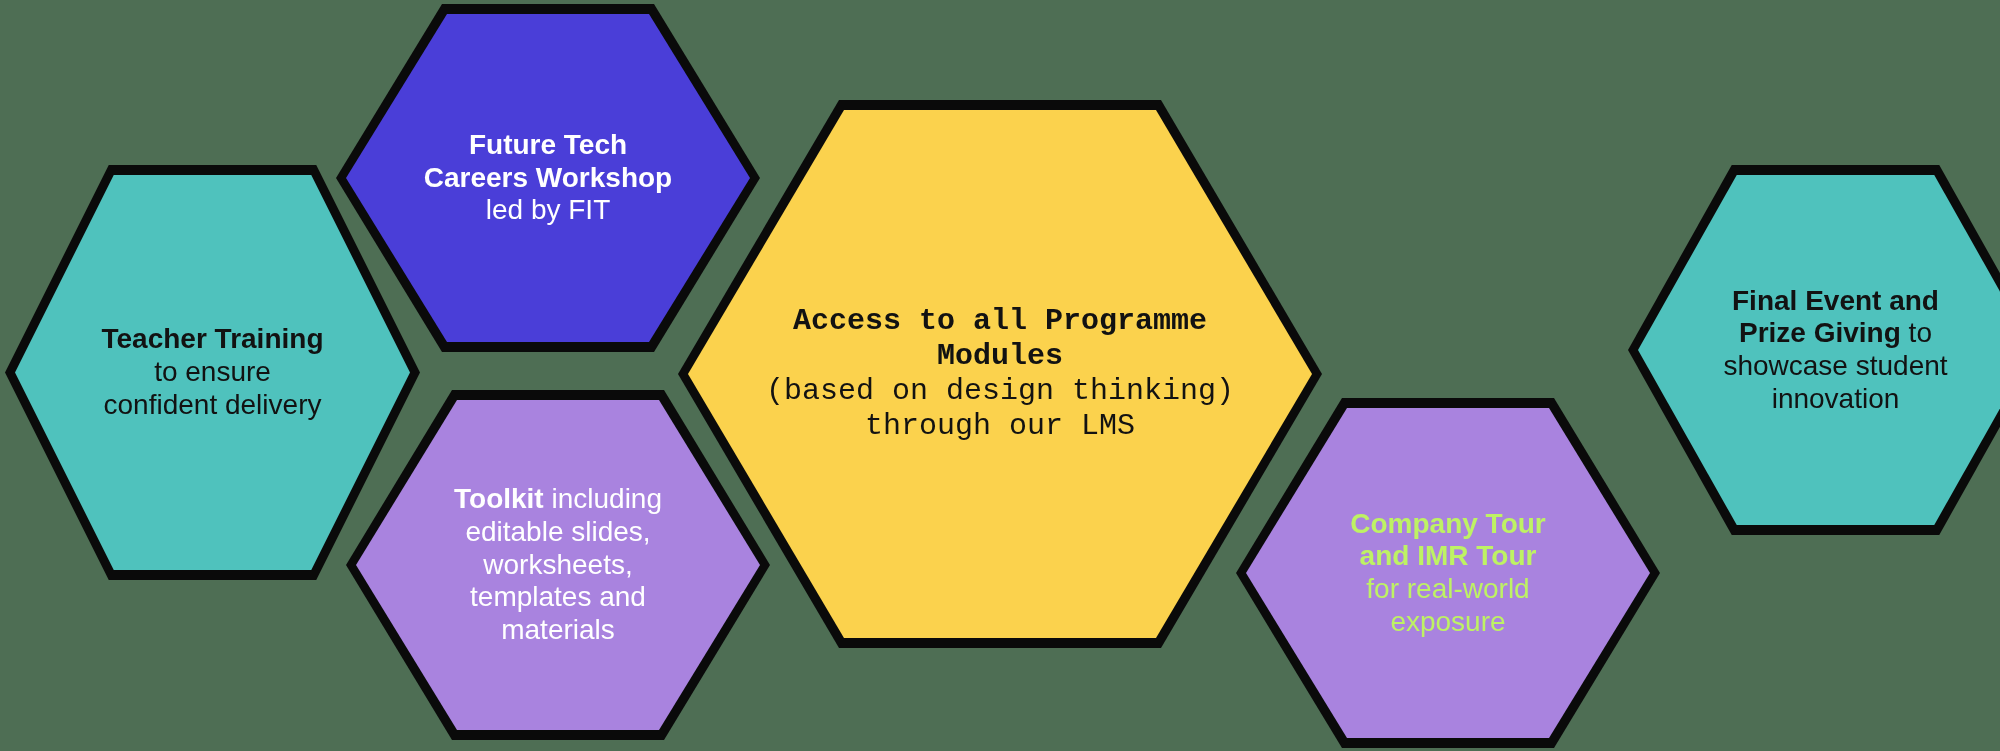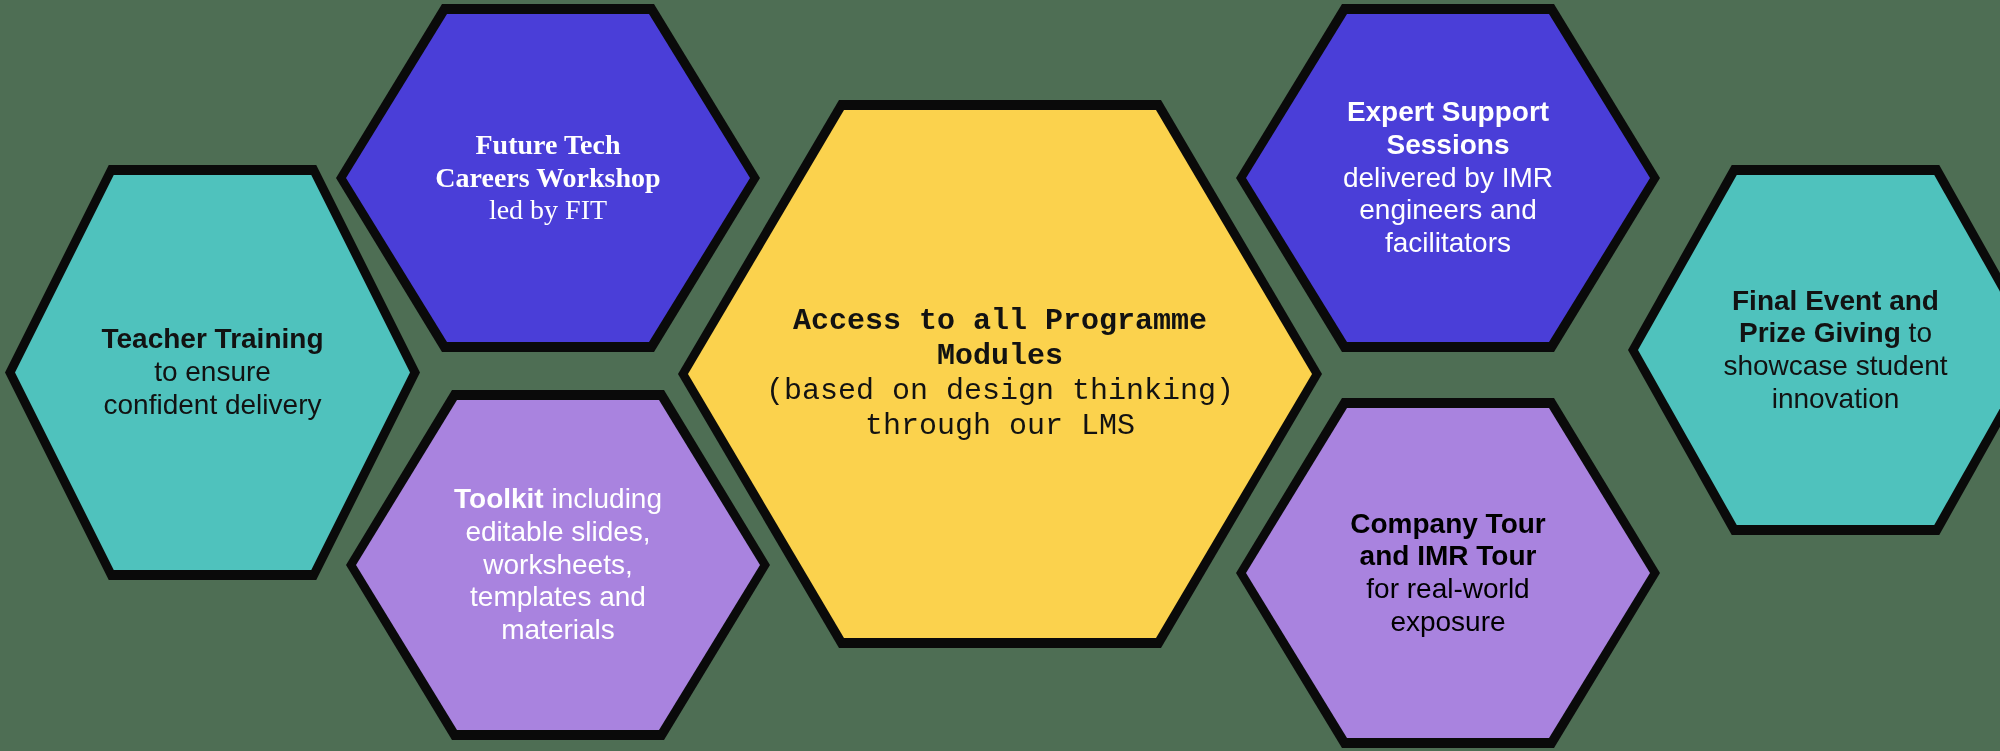--- a/index.html
+++ b/index.html
@@ -53,21 +53,21 @@
   <div class="hex" style="left:5px;top:165px;width:415px;height:415px;">
     <div class="hex-border" style="background-color: rgb(10, 10, 10);"></div>
     <div class="hex-fill" style="background-color: rgb(79, 194, 189);"></div>
     <div class="hex-text" style="color: rgb(18, 18, 18);">
         <p class="hex-p"><span class="b">Teacher Training</span><span>
 to ensure
 confident delivery</span></p>
       </div>
   </div>
 
-  <div class="hex" style="left:336px;top:4px;width:424px;height:348px;font-family:Liberation Serif, serif;">
+  <div class="hex" style="left:336px;top:4px;width:424px;height:348px;">
     <div class="hex-border" style="background-color: rgb(10, 10, 10);"></div>
     <div class="hex-fill" style="background-color: rgb(74, 62, 216);"></div>
     <div class="hex-text" style="color: rgb(255, 255, 255);">
         <p class="hex-p"><span class="b">Future Tech
 Careers Workshop</span><span>
 led by FIT</span></p>
       </div>
   </div>
 
   <div class="hex" style="left:346px;top:390px;width:424px;height:350px;">
@@ -86,36 +86,25 @@
     <div class="hex-border" style="background-color: rgb(10, 10, 10);"></div>
     <div class="hex-fill" style="background-color: rgb(251, 210, 77);"></div>
     <div class="hex-text" style="color: rgb(18, 18, 18); font-family: Liberation Mono, monospace;">
         <p class="hex-p"><span class="b">Access to all Programme
 Modules</span><span>
 (based on design thinking)
 through our LMS</span></p>
       </div>
   </div>
 
-  <div class="hex" style="left:1236px;top:4px;width:424px;height:348px;">
-    <div class="hex-border" style="background-color: rgb(10, 10, 10);"></div>
-    <div class="hex-fill" style="background-color: rgb(74, 62, 216);"></div>
-    <div class="hex-text" style="color: rgb(255, 255, 255);">
-        <p class="hex-p"><span class="b">Expert Support
-Sessions</span><span>
-delivered by IMR
-engineers and
-facilitators</span></p>
-      </div>
-  </div>
 
   <div class="hex" style="left:1236px;top:398px;width:424px;height:350px;">
     <div class="hex-border" style="background-color: rgb(10, 10, 10);"></div>
     <div class="hex-fill" style="background-color: rgb(169, 131, 223);"></div>
-    <div class="hex-text" style="color: #000000;">
+    <div class="hex-text" style="color: #bef264;">
         <p class="hex-p"><span class="b">Company Tour
 and IMR Tour</span><span>
 for real-world
 exposure</span></p>
       </div>
   </div>
 
   <div class="hex" style="left:1628px;top:165px;width:415px;height:370px;">
     <div class="hex-border" style="background-color: rgb(10, 10, 10);"></div>
     <div class="hex-fill" style="background-color: rgb(79, 194, 189);"></div>

